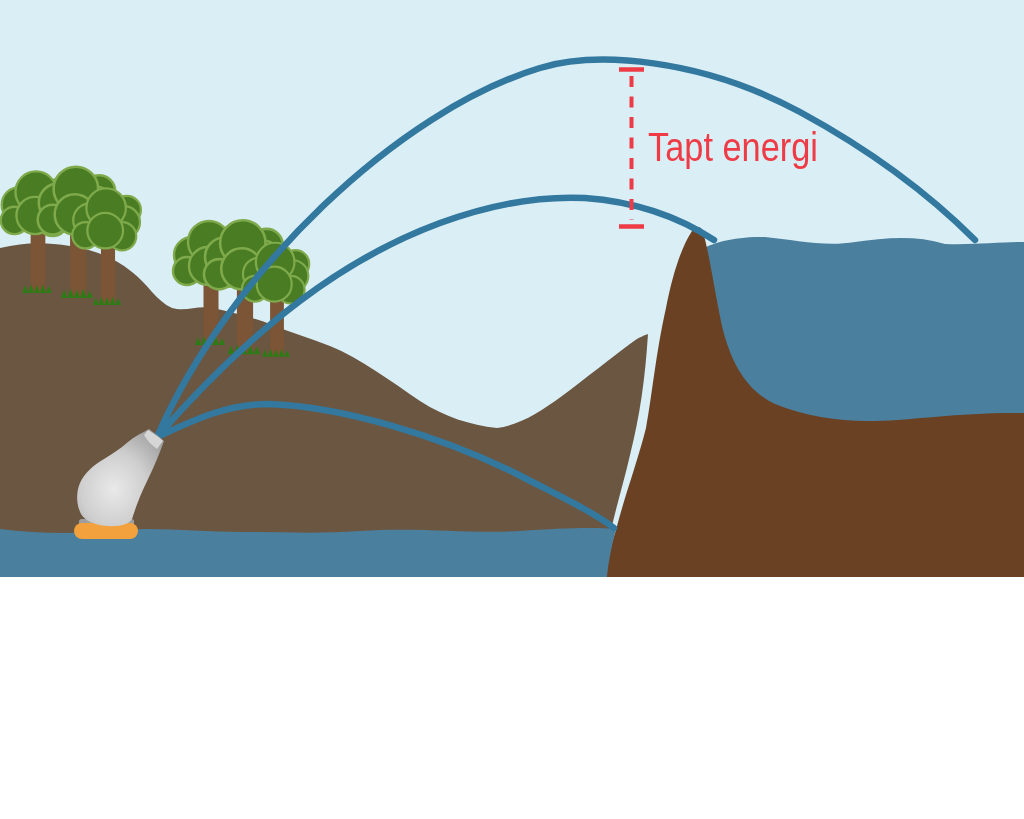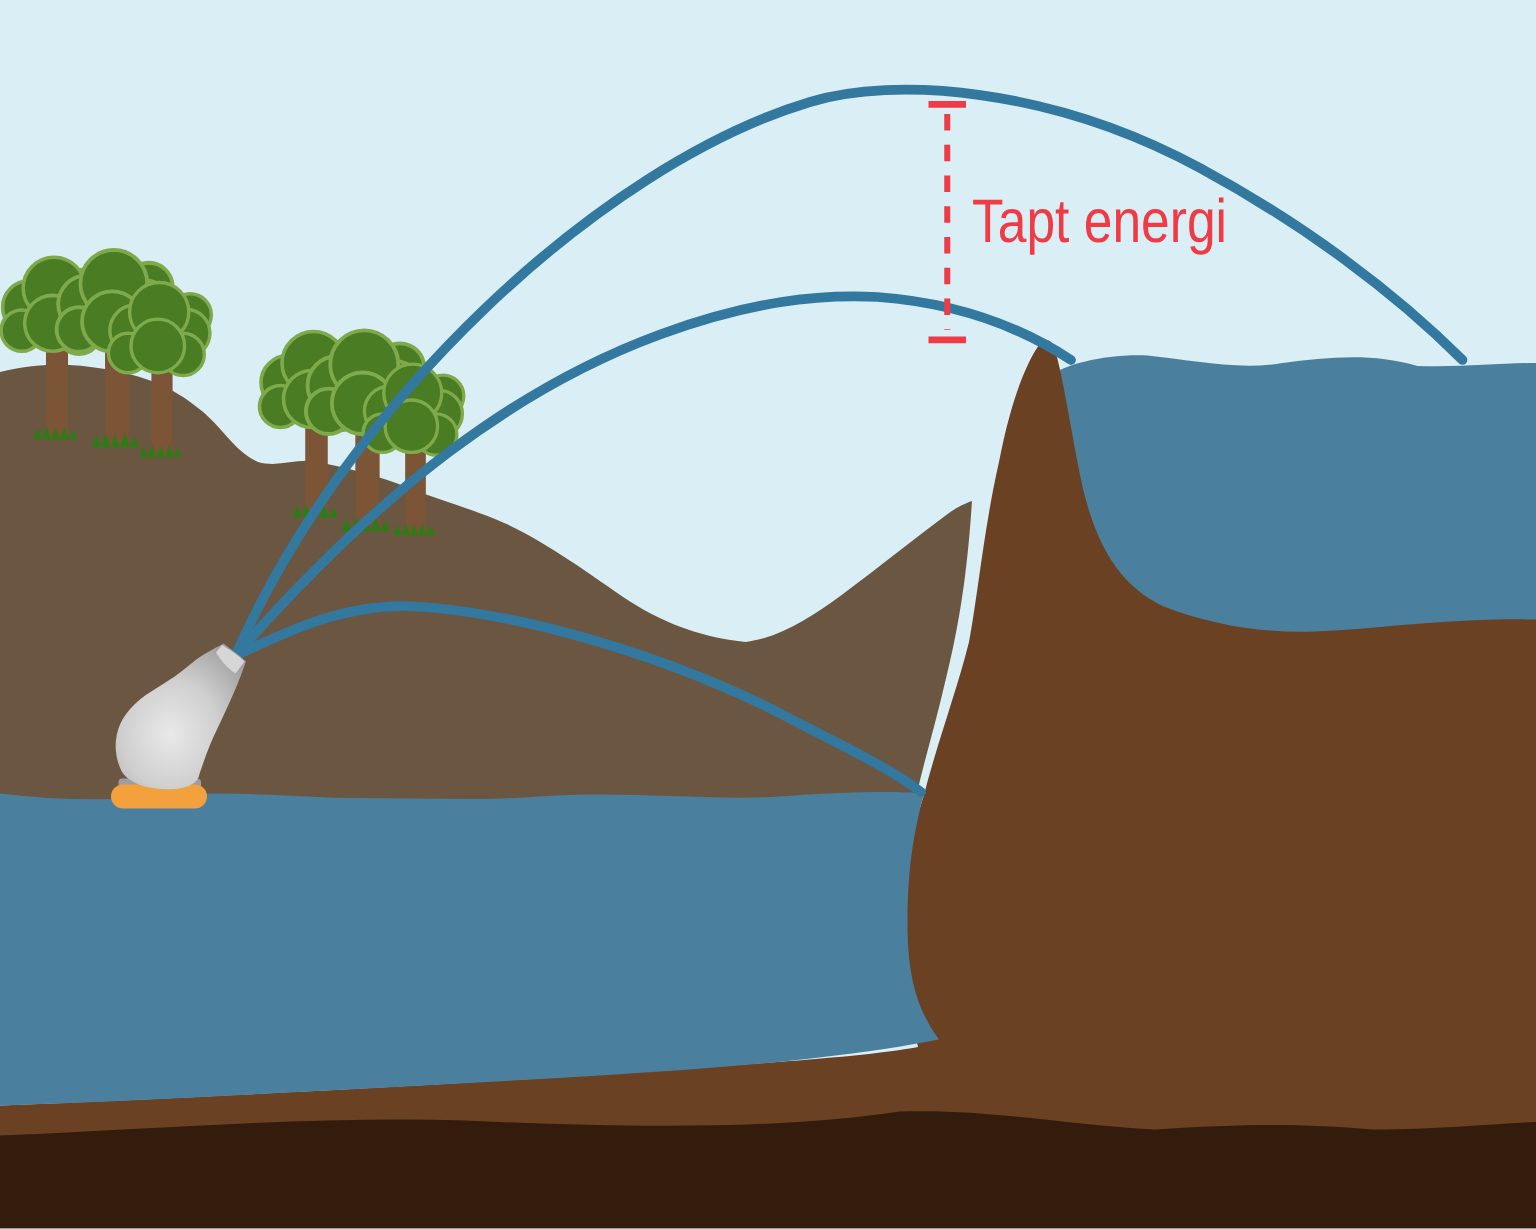--- a/index.html
+++ b/index.html
@@ -1,16 +1,16 @@
 <!DOCTYPE html>
 <html><head>
 <meta charset="utf-8">
 <style>
   html,body{margin:0;padding:0;background:#fff;}
-  .stage{position:relative;width:1024px;height:819px;overflow:hidden;}
+  .stage{position:relative;width:1024px;height:577px;overflow:hidden;}
   svg{display:block;}
   text{font-family:"Liberation Sans","DejaVu Sans",sans-serif;}
 </style>
 </head>
 <body>
 
 <div class="stage">
 <svg width="1024" height="819" viewBox="0 0 1024 819" xmlns="http://www.w3.org/2000/svg">
 
   <defs>

